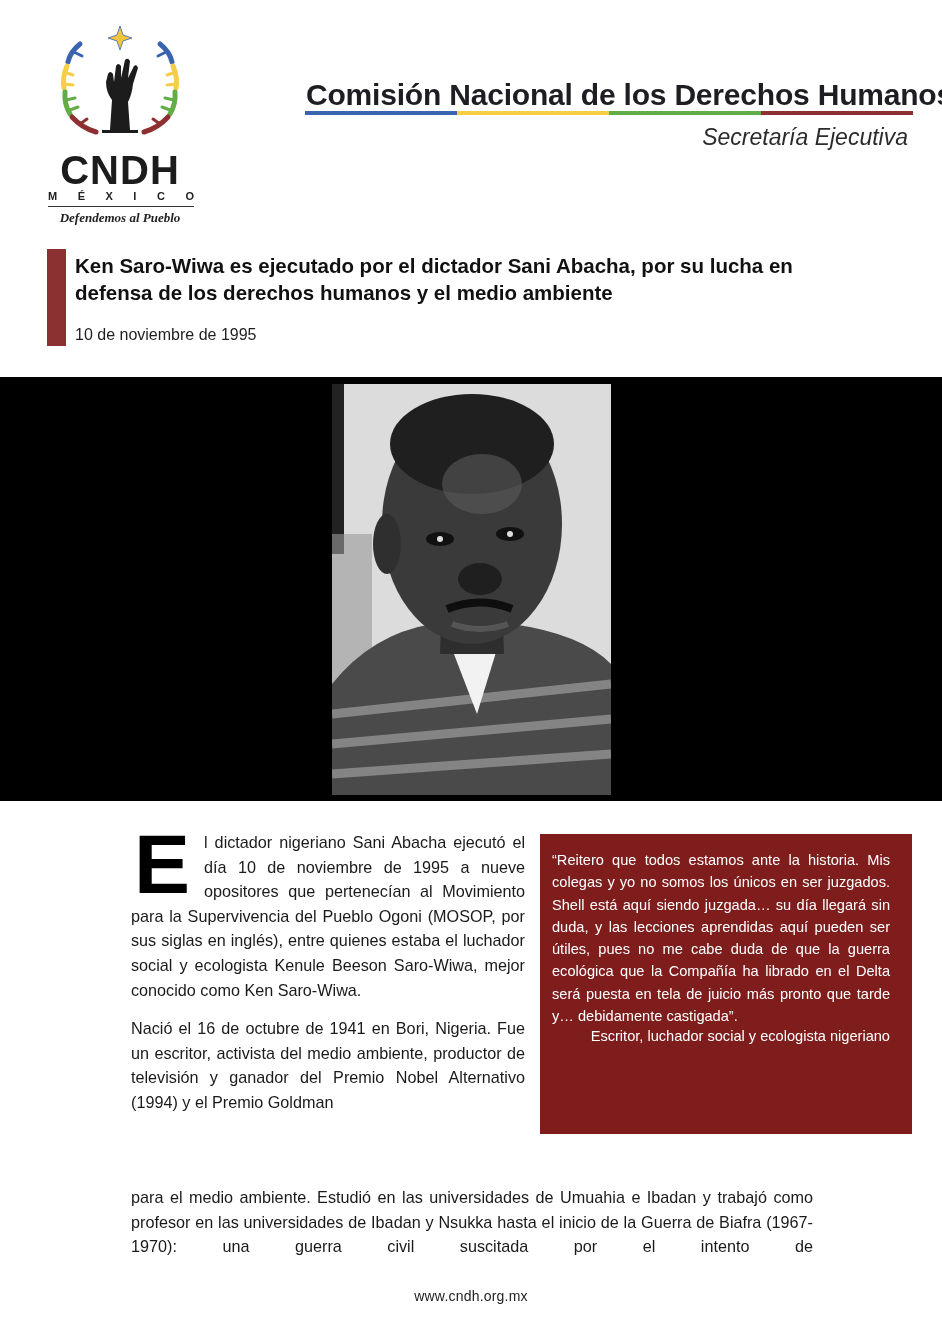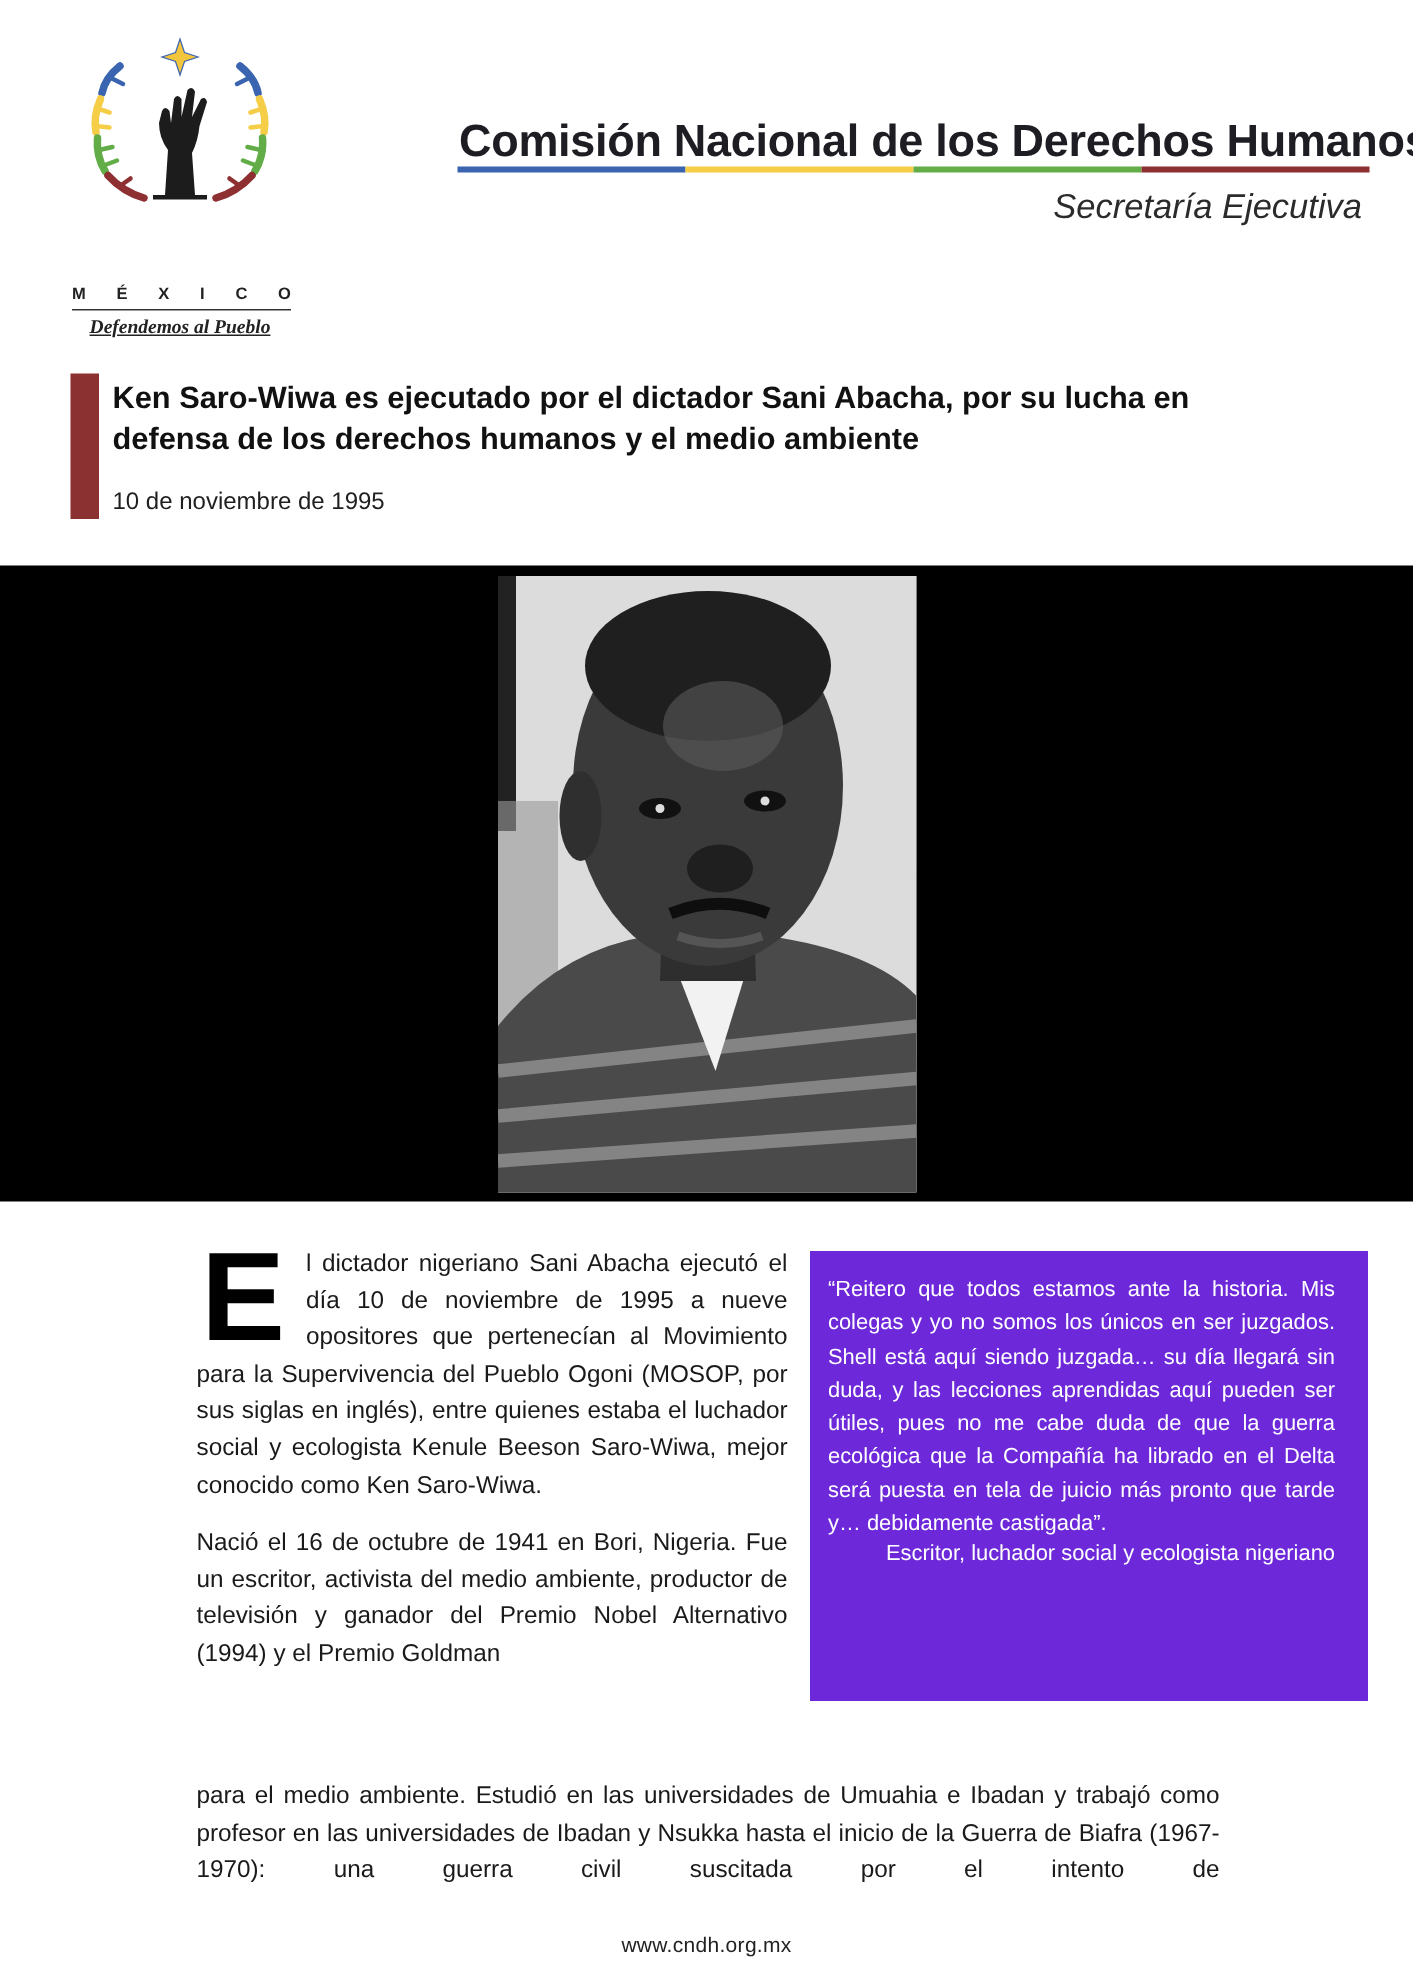--- a/index.html
+++ b/index.html
@@ -8,21 +8,21 @@
 
   
   .logo { position: absolute; left: 40px; top: 22px; width: 160px; height: 192px; }
   .logo svg { position: absolute; left: 0; top: 0; }
   .logo-cndh { position: absolute; left: 0; top: 128px; width: 160px; text-align: center;
     font-family: "Liberation Sans", sans-serif; font-weight: bold; font-size: 40px; letter-spacing: 1px; color: #1c1c1c; line-height: 40px; }
   .logo-mexico { position: absolute; left: 8px; top: 168px; width: 146px; display: flex; justify-content: space-between;
     font-size: 11px; font-weight: bold; color: #222; }
   .logo-rule { position: absolute; left: 8px; top: 184px; width: 146px; height: 1px; background: #333; }
   .logo-motto { position: absolute; left: 0; top: 176px; width: 160px; text-align: center; padding-top: 12px;
-    font-family: "Liberation Serif", serif; font-style: italic; font-weight: bold; font-size: 13px; color: #222; text-decoration: underline; }
+    font-family: "Liberation Serif", serif; font-style: italic; font-weight: bold; font-size: 13px; color: #222; }
 
   
   .org-title { position: absolute; left: 306px; top: 78px; width: 606px; font-weight: bold; font-size: 30px; color: #1d1d23; white-space: nowrap; letter-spacing: -0.2px; }
   .stripe { position: absolute; left: 305px; top: 111px; width: 608px; height: 4px; display: flex; }
   .stripe span { flex: 1; height: 100%; }
   .org-sub { position: absolute; right: 34px; top: 124px; font-size: 23px; color: #2b2b2b; white-space: nowrap; font-style: italic; }
 
   
   .title-bar { position: absolute; left: 47px; top: 249px; width: 19px; height: 97px; background: #8b3131; }
   .headline { position: absolute; left: 75px; top: 252px; width: 780px; font-weight: bold; font-size: 20.5px; line-height: 27px; color: #111; }
@@ -35,21 +35,21 @@
   .photo svg { display: block; }
 
   
   .body-col { position: absolute; left: 131px; top: 830px; width: 394px; font-size: 16.2px; line-height: 24.6px; color: #1a1a1a; text-align: justify; }
   .dropcap { float: left; font-family: "Liberation Sans", sans-serif; font-weight: bold; font-size: 84px; line-height: 62px; height: 64px;
     margin: 3px 14px 0 3px; color: #000; }
   .body-col p { margin-bottom: 14px; }
   .body-wide { position: absolute; left: 131px; top: 1137px; width: 682px; font-size: 16.2px; line-height: 24.6px; color: #1a1a1a; text-align: justify; text-align-last: justify; margin-top: 48px; }
 
   
-  .quote-box { position: absolute; left: 540px; top: 834px; width: 372px; height: 300px; background: #6d28d9; color: #ffffff; padding: 15px 22px 0 12px; }
+  .quote-box { position: absolute; left: 540px; top: 834px; width: 372px; height: 300px; background: #7f1d1d; color: #ffffff; padding: 15px 22px 0 12px; }
   .quote-text { font-size: 14.6px; line-height: 22.3px; text-align: justify; }
   .quote-author { margin-top: 20px; text-align: right; font-weight: bold; font-size: 15.5px; line-height: 20px; }
   .quote-role { text-align: right; font-size: 14.6px; line-height: 19px; }
 
   
   .footer-url { position: absolute; left: 0; top: 1288px; width: 942px; text-align: center; font-weight: normal; font-size: 14px; color: #222; letter-spacing: 0.2px; }
 </style>
 </head>
 <body>
 
@@ -84,20 +84,21 @@
       <line x1="134" y1="78" x2="125" y2="76" stroke="#62ad47"></line>
       <line x1="130" y1="88" x2="122" y2="85" stroke="#62ad47"></line>
       <line x1="120" y1="102" x2="113" y2="97" stroke="#8e3032"></line>
     </g>
 
     <g fill="#1c1c1c">
       <path d="M70,108 L72,78 Q66,70 66,60 L68,52 Q70,48 73,52 L74,60 L76,44 Q78,40 81,44 L81,56 L85,38 Q88,35 90,39 L88,56 L94,44 Q97,42 98,46 L93,62 Q92,72 88,80 L90,108 Z"></path>
       <rect x="62" y="108" width="36" height="3"></rect>
     </g>
   </svg>
+  <div class="logo-cndh">CNDH</div>
   <div class="logo-mexico">
     <span>M</span>
     <span>É</span>
     <span>X</span>
     <span>I</span>
     <span>C</span>
     <span>O</span>
   </div>
   <div class="logo-rule"></div>
   <div class="logo-motto">Defendemos al Pueblo</div>

